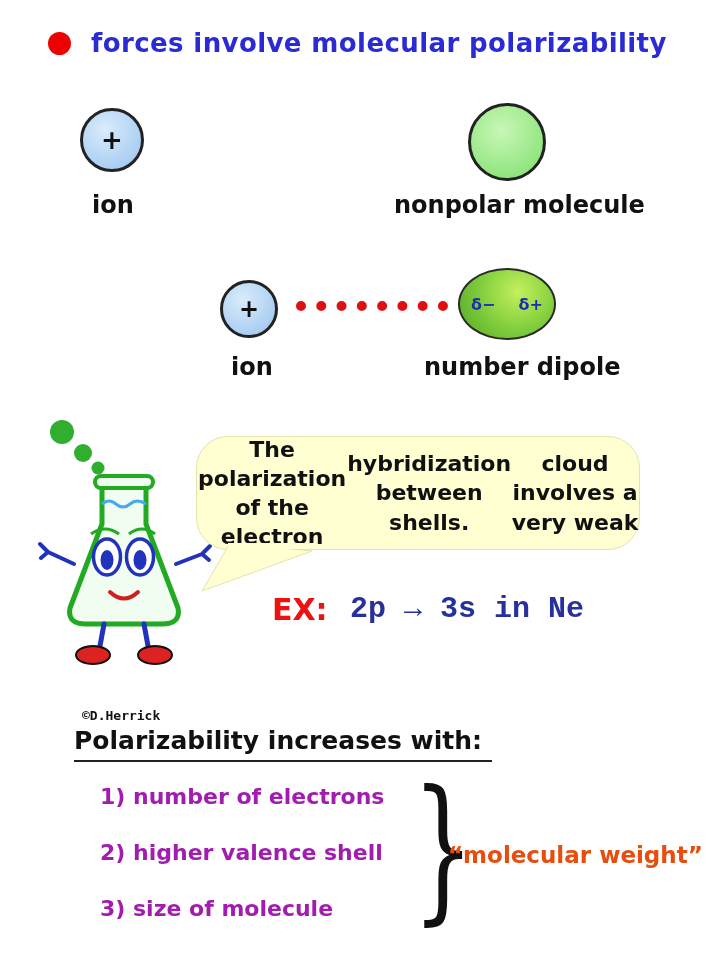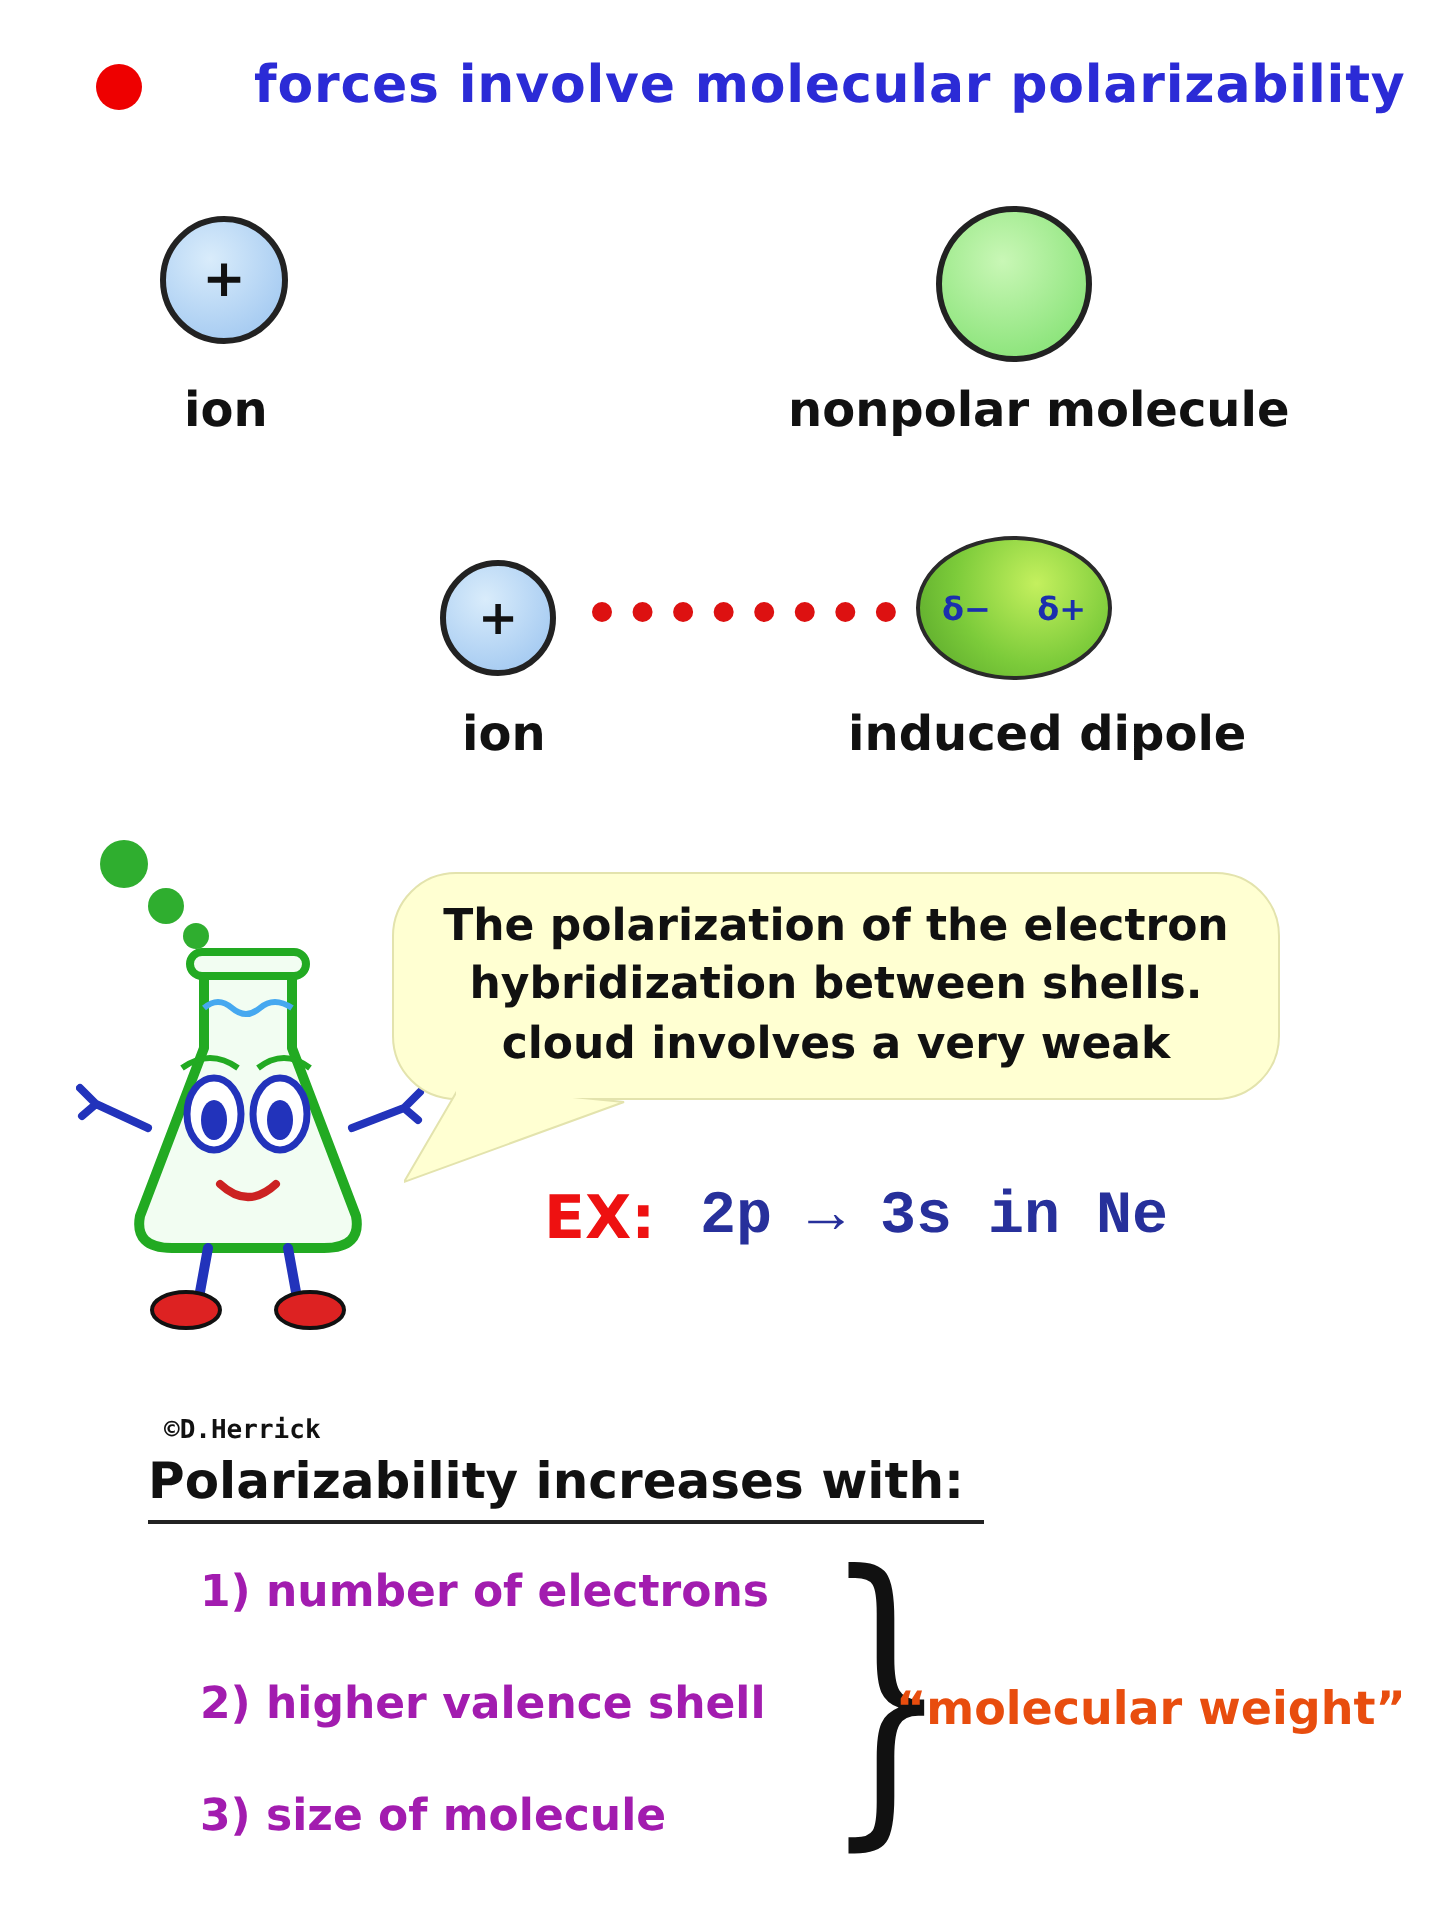--- a/index.html
+++ b/index.html
@@ -6,21 +6,21 @@
   .slide {
     position:relative; width:720px; height:960px; margin:0 auto;
     background:#ffffff; overflow:hidden;
     font-family:"DejaVu Sans", sans-serif;
   }
   .abs { position:absolute; }
 
   
   .title-row { position:absolute; top:28px; left:48px; display:flex; align-items:center; gap:20px; }
   .bullet { width:23px; height:23px; border-radius:50%; background:#ee0000; flex:0 0 auto; }
-  .title-text { color:#2b2bd6; font-size:26px; font-weight:bold; letter-spacing:0.4px;margin-left:36px; }
+  .title-text { color:#2b2bd6; font-size:26px; font-weight:bold; letter-spacing:0.4px; }
 
   
   .ion-circle {
     border-radius:50%; border:3px solid #222;
     background: radial-gradient(circle at 38% 32%, #d9ecfb 0%, #a9cdf2 75%);
     display:flex; align-items:center; justify-content:center;
     font-weight:bold; color:#111; box-sizing:border-box;
   }
   .ion1 { left:80px; top:108px; width:64px; height:64px; font-size:26px; }
   .ion2 { left:220px; top:280px; width:58px; height:58px; font-size:24px; }
@@ -45,21 +45,21 @@
     background: radial-gradient(circle at 62% 32%, #c4f05e 0%, #7ccb3a 55%, #55a329 100%);
     display:flex; align-items:center; justify-content:space-between;
     padding:0 11px;
   }
   .delta { color:#1b2fae; font-size:16px; font-weight:bold; }
 
   
   .bubble {
     left:196px; top:436px; width:442px; height:112px;
     background:#ffffd2; border:1px solid #e3e3ad; border-radius:32px;
-    display:flex; flex-direction:column; align-items:center; justify-content:center;
+    display:flex; flex-direction:row; align-items:center; justify-content:center;
     text-align:center;
   }
   .bubble-line { font-size:22px; font-weight:bold; color:#111; line-height:1.32; }
   .bubble-tail { left:202px; top:543px; }
 
   
   .mascot { left:38px; top:412px; }
 
   
   .ex-label { left:272px; top:592px; color:#ee1111; font-size:30px; font-weight:bold; }
@@ -105,21 +105,21 @@
 
   <div class="abs ion-circle ion2">
     <span>+</span>
   </div>
   <div class="abs dotted-line"></div>
   <div class="abs dipole">
     <span class="delta">δ−</span>
     <span class="delta">δ+</span>
   </div>
   <div class="abs diagram-label ion2-label">ion</div>
-  <div class="abs diagram-label dipole-label">induced dipole</div>
+  <div class="abs diagram-label dipole-label">number dipole</div>
 
   <div class="abs mascot">
     <svg width="175" height="262" viewBox="0 0 175 262">
       <circle cx="24" cy="20" r="12" fill="#2fae2f"></circle>
       <circle cx="45" cy="41" r="9" fill="#2fae2f"></circle>
       <circle cx="60" cy="56" r="6.5" fill="#2fae2f"></circle>
       <path d="M64 74 L64 112 L32 196 Q29 212 48 212 L124 212 Q143 212 140 196 L108 112 L108 74 Z" fill="#f2fdf2" stroke="#22aa22" stroke-width="5" stroke-linejoin="round"></path>
       <rect x="57" y="64" width="58" height="12" rx="6" fill="#f2fdf2" stroke="#22aa22" stroke-width="4"></rect>
       <path d="M64 92 Q71 86 78 92 T92 92 T108 92" fill="none" stroke="#46a8f0" stroke-width="3"></path>
       <path d="M53 122 Q67 112 81 122" stroke="#22aa22" fill="none" stroke-width="3"></path>

